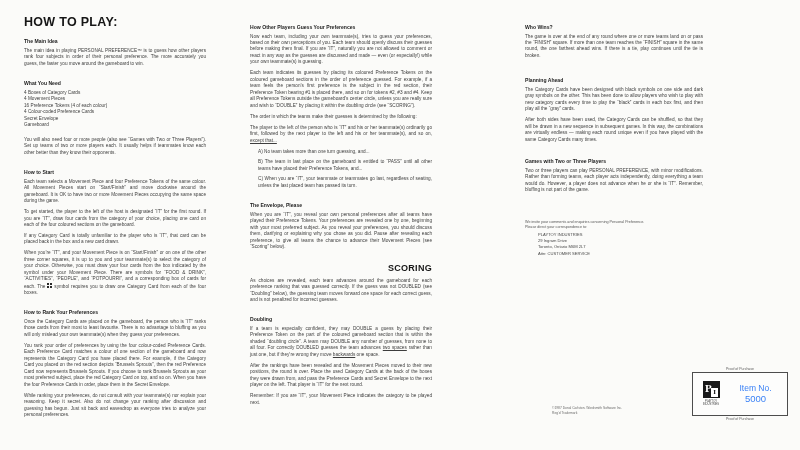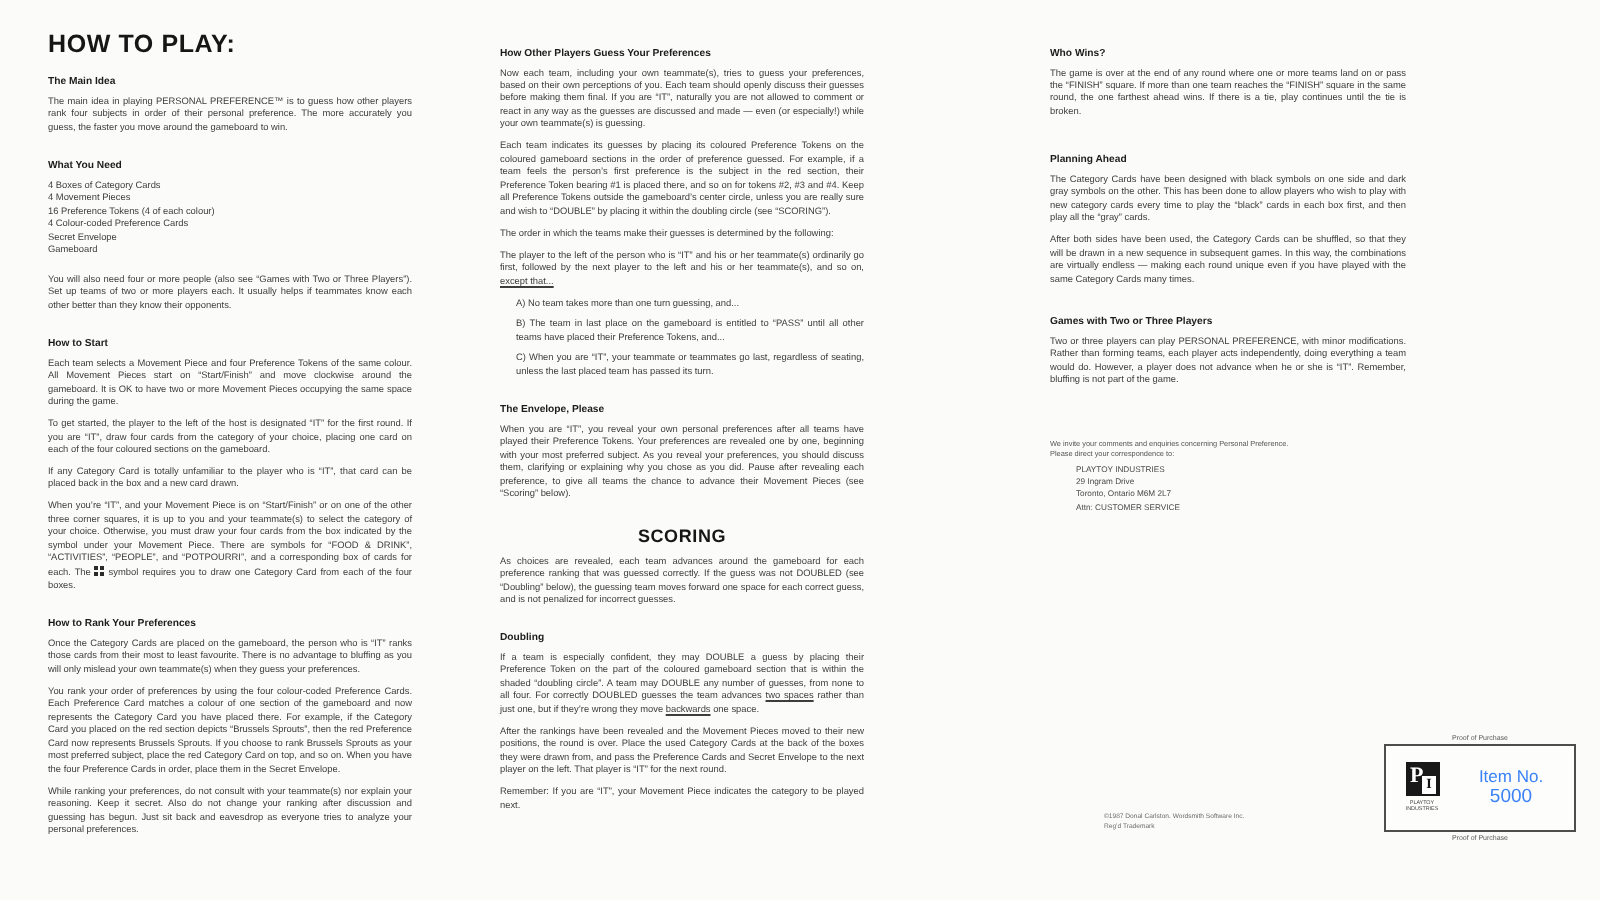--- a/index.html
+++ b/index.html
@@ -9,21 +9,21 @@
     overflow:hidden;box-sizing:border-box;
   }
   .col{position:absolute;font-size:4.7px;line-height:1.38;text-align:justify;}
   .col1{left:24px;top:14px;width:182px;}
   .col2{left:250px;top:24px;width:182px;}
   .col3{left:525px;top:24px;width:178px;}
   .title{font-size:12.5px;font-weight:bold;color:#161616;margin:0 0 7px 0;letter-spacing:.3px;text-align:left;}
   .shead{font-weight:bold;font-size:5.1px;color:#1c1c1c;margin:8px 0 2.5px 0;text-align:left;}
   .shead.first{margin-top:0;}
   .shead.gap-lg{margin-top:13px;}
-  .bighead{font-weight:bold;font-size:9px;color:#161616;margin:11px 0 3.5px 0;text-align:center;letter-spacing:.3px;}
+  .bighead{font-weight:bold;font-size:9px;color:#161616;margin:11px 0 3.5px 0;text-align:right;letter-spacing:.3px;}
   .para{margin:0 0 4.5px 0;}
   .listline{margin:0;text-align:left;}
   .abc{margin:0 0 4px 0;padding-left:8px;}
   .u{text-decoration:underline;}
   .grid-icon{
     display:inline-block;width:5px;height:5px;vertical-align:-0.5px;
     background:
       linear-gradient(#2a2a2a,#2a2a2a) 0 0/2.2px 2.2px no-repeat,
       linear-gradient(#2a2a2a,#2a2a2a) 2.9px 0/2.2px 2.2px no-repeat,
       linear-gradient(#2a2a2a,#2a2a2a) 0 2.9px/2.2px 2.2px no-repeat,

